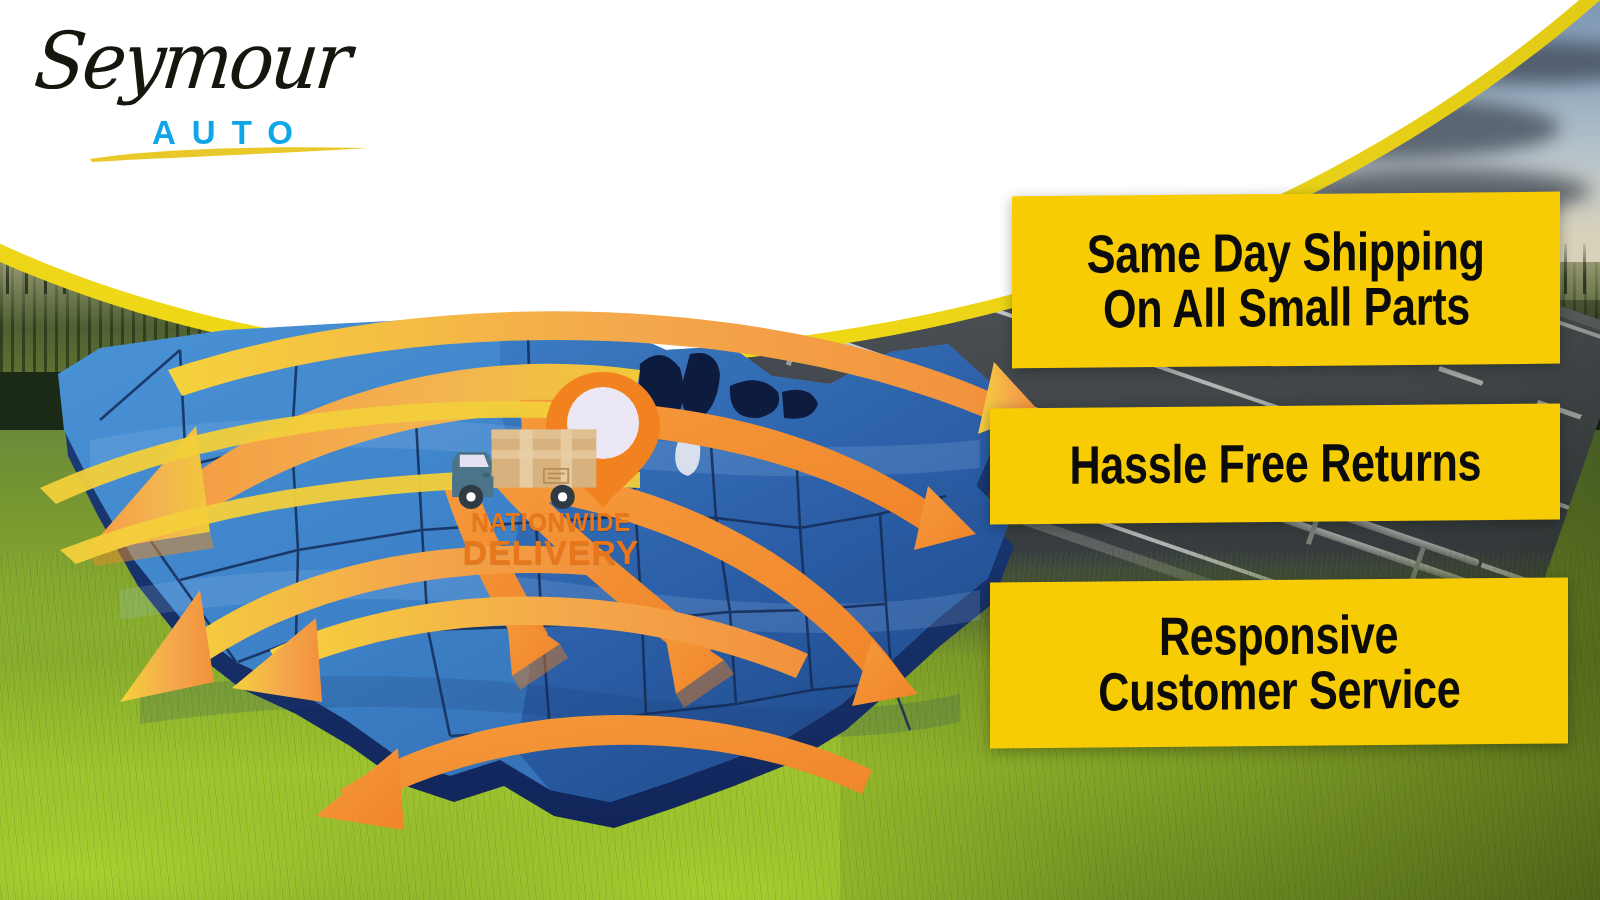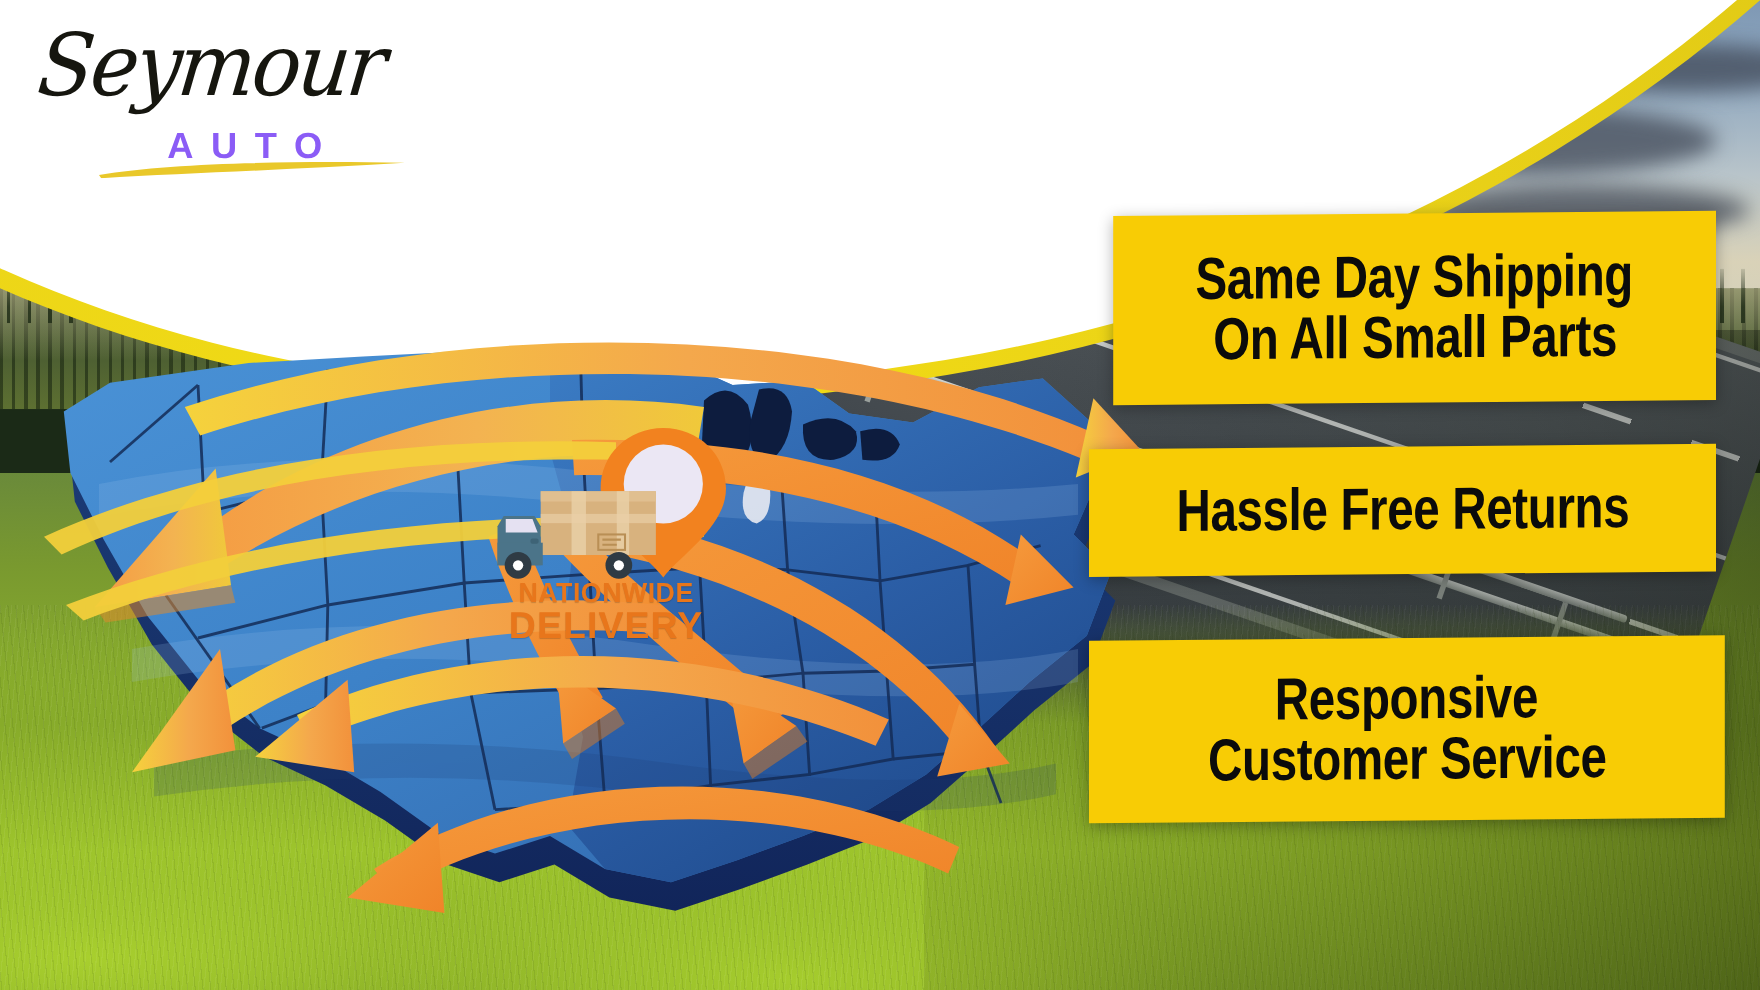--- a/index.html
+++ b/index.html
@@ -105,41 +105,41 @@
   }
 
   
   .map-wrap{position:absolute;left:30px;top:290px;width:1010px;height:580px;}
   .usa{position:absolute;left:0;top:0;width:1010px;height:580px;}
 
   
   .arrows{position:absolute;left:0;top:250px;width:1060px;height:640px;}
 
   
-  .badge{position:absolute;left:448px;top:389px;width:210px;height:210px;}
+  .badge{position:absolute;left:448px;top:372px;width:210px;height:210px;}
   .truck{position:absolute;left:0;top:52px;width:160px;height:86px;}
   .nw-text{
     position:absolute;left:-22px;top:138px;width:250px;text-align:center;
     color:#e8761b;font-weight:700;line-height:1;
     text-shadow:0 1px 1px rgba(0,0,0,.18);
   }
   .nw-1{font-size:25px;letter-spacing:.5px;transform:scaleX(.97);}
   .nw-2{font-size:34px;letter-spacing:1px;margin-top:0;}
 
   
   .logo{position:absolute;left:34px;top:18px;width:310px;height:150px;}
   .logo-script{
     position:absolute;left:0;top:0;width:300px;height:110px;
     font-family:"DejaVu Serif", serif;font-style:italic;font-weight:400;
     font-size:74px;color:#16160f;letter-spacing:-3px;
     transform:skewX(-6deg) scaleY(1.06);
   }
   .logo-auto{
     position:absolute;left:118px;top:96px;
-    font-size:33px;font-weight:700;color:#8b5cf6;letter-spacing:16px;
+    font-size:33px;font-weight:700;color:#0ea5e9;letter-spacing:16px;
     font-family:"Liberation Sans", sans-serif;
     text-align:right;
   }
   .logo-underline{
     position:absolute;left:54px;top:128px;width:282px;height:16px;
   }
 
   
   .box{
     position:absolute;background:#f8cc05;

